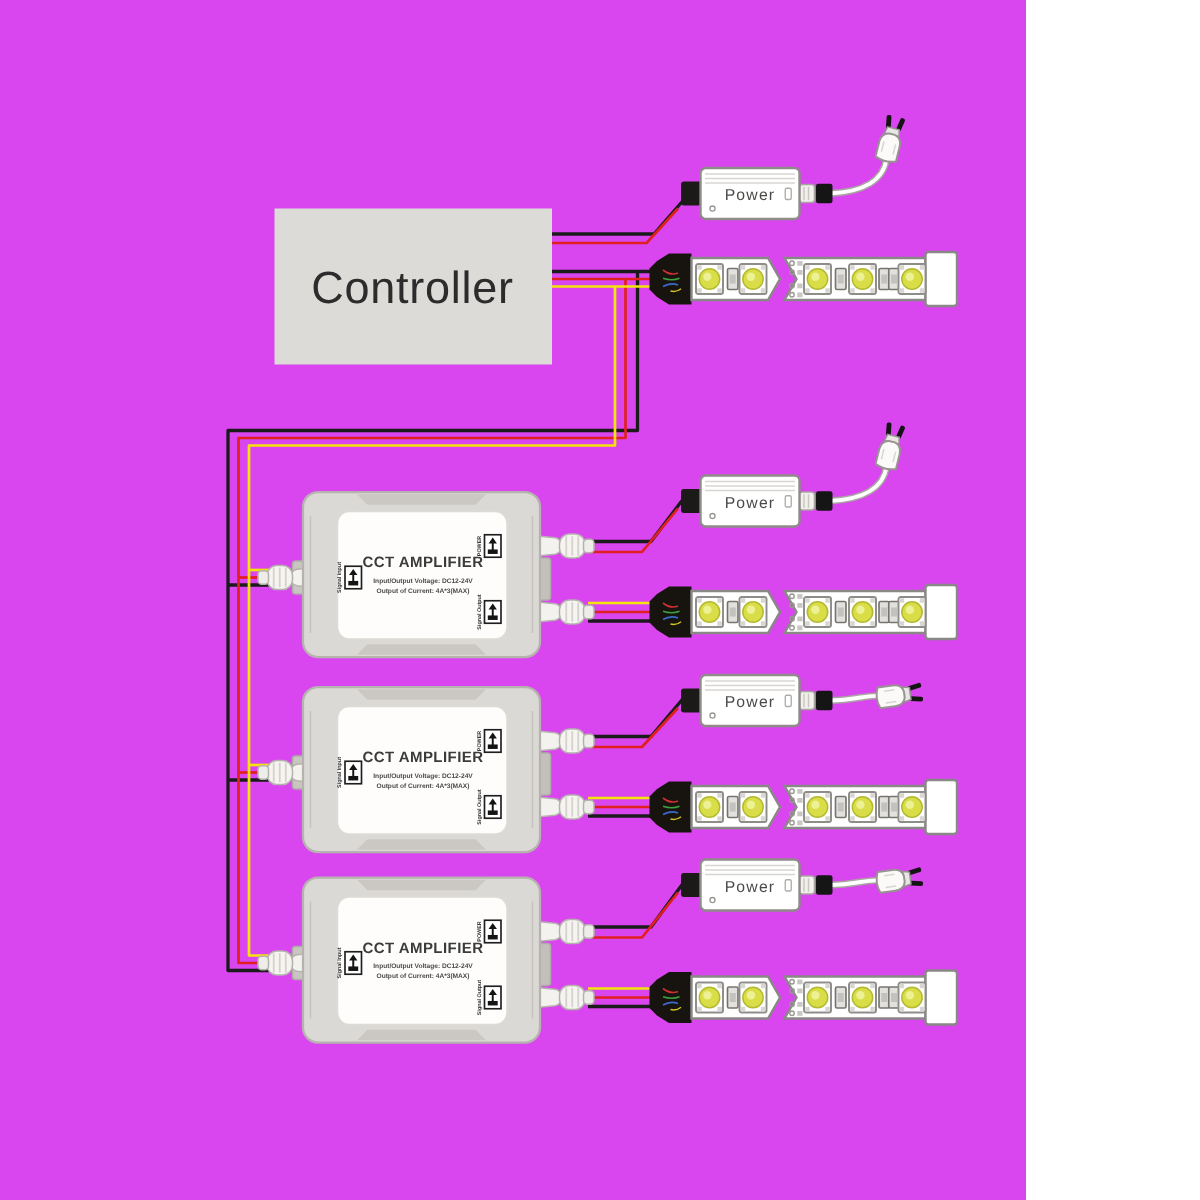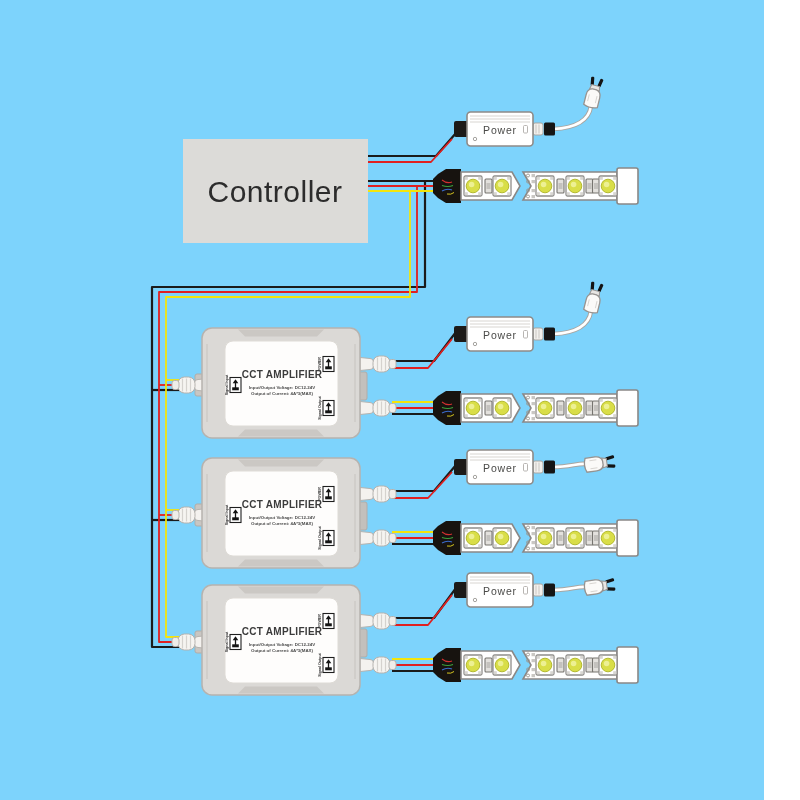--- a/index.html
+++ b/index.html
@@ -1,16 +1,16 @@
 <!DOCTYPE html>
 <html><head>
 <meta charset="utf-8">
 <style>
   html,body{margin:0;padding:0;background:#ffffff;}
-  .stage{position:relative;width:764px;height:800px;background:#7dd3fc;overflow:hidden;
+  .stage{position:relative;width:684px;height:800px;background:#d946ef;overflow:hidden;
          font-family:"Liberation Sans", sans-serif;}
   svg{position:absolute;left:0;top:0;}
   text{font-family:"Liberation Sans", sans-serif;}
 </style>
 </head>
 <body>
 
 <div class="stage">
 <svg width="800" height="800" viewBox="0 0 800 800">
 

